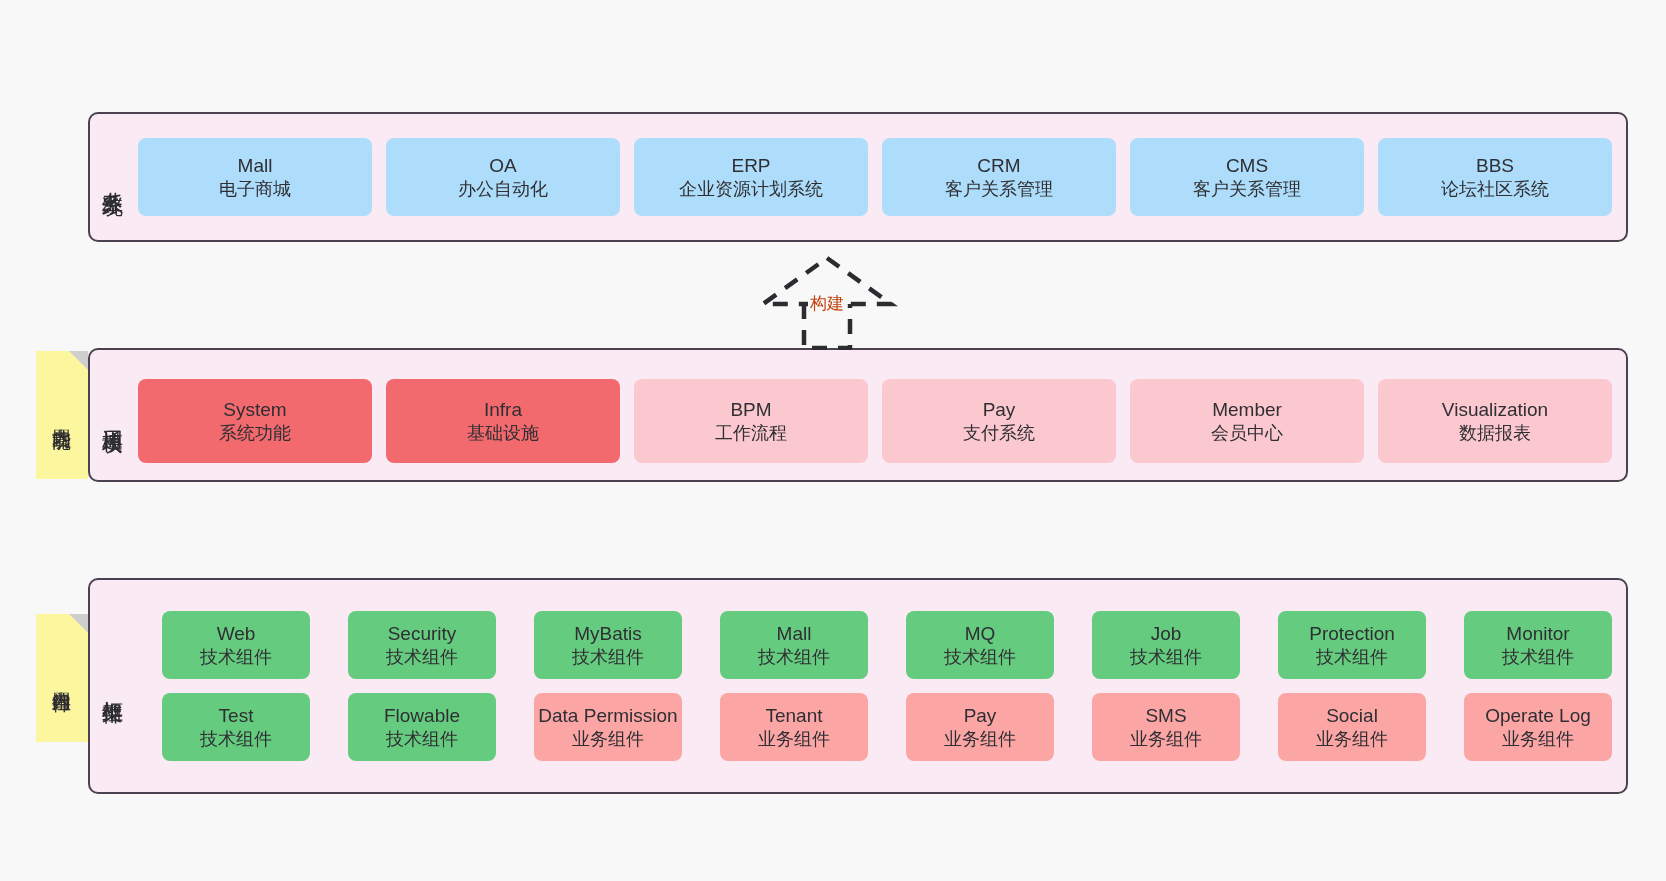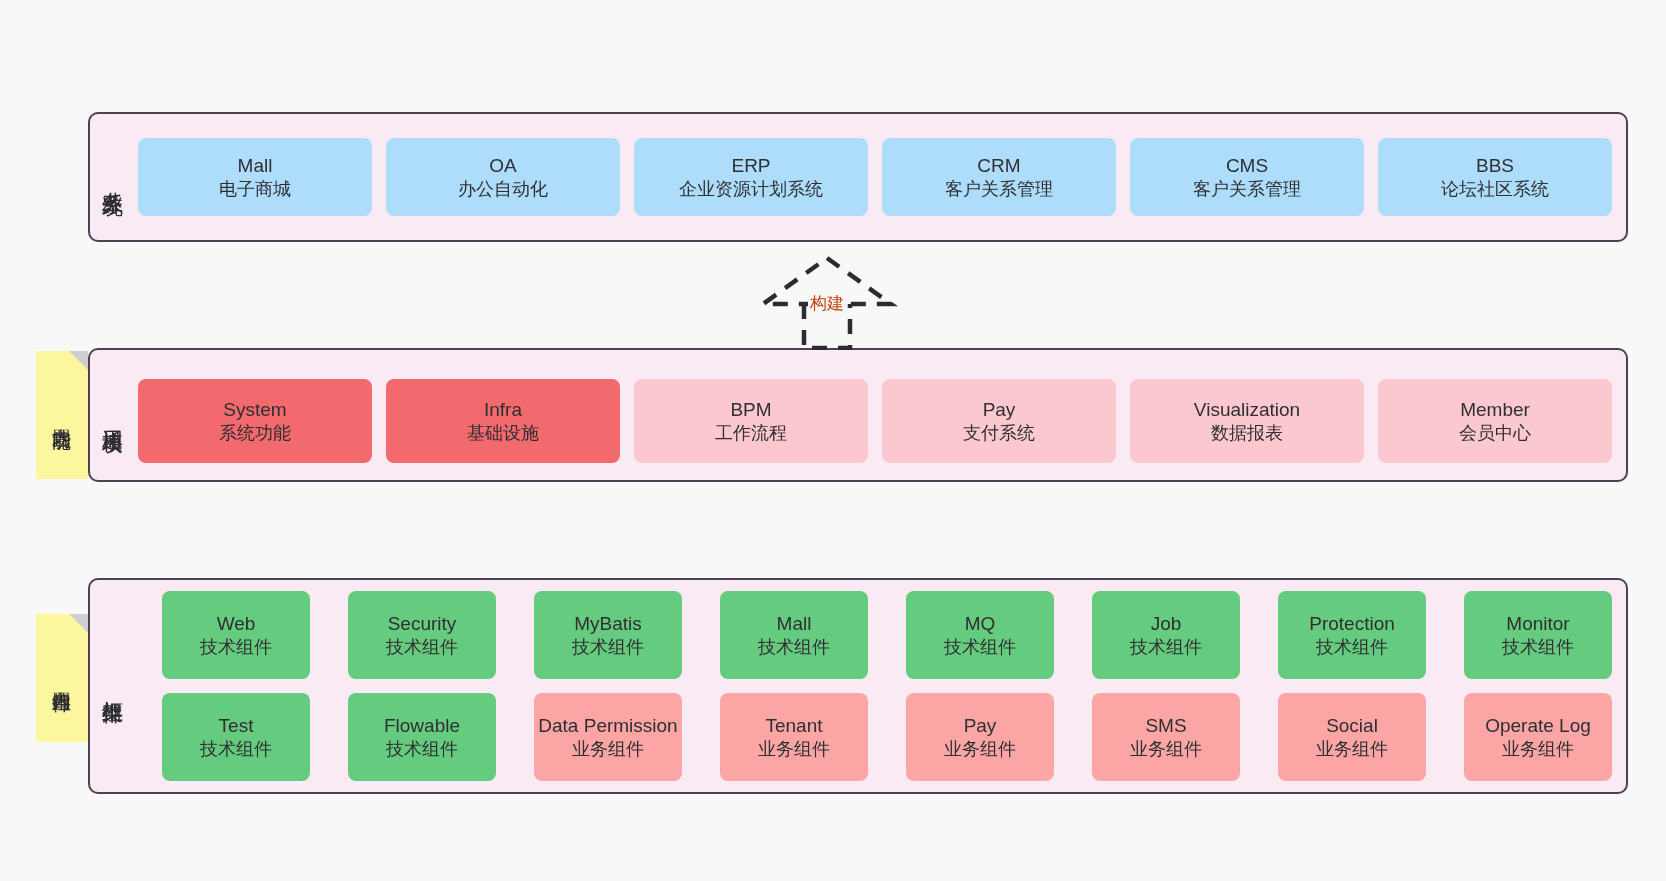--- a/index.html
+++ b/index.html
@@ -73,21 +73,21 @@
     color: #2f2f33;
     line-height: 1.24;
     padding: 6px 4px;
     user-select: none;
   }
   .node .t-en { font-size: 19px; }
   .node .t-cn { font-size: 18px; }
 
   .h-biz   { height: 78px; }
   .h-mod   { height: 84px; margin-top: 12px; }
-  .h-comp  { height: 88px; margin-left: 24px; }
+  .h-comp  { height: 68px; margin-left: 24px; }
 
   .c-blue      { background: #aeddfb; }
   .c-red       { background: #f2696e; }
   .c-pink      { background: #fcc8d0; }
   .c-green     { background: #65cc7f; }
   .c-greenlite { background: #fca5a5; }
 
   
   .note {
     position: absolute;
@@ -211,27 +211,27 @@
           <span class="t-en">BPM</span>
           <span class="t-cn">工作流程</span>
         </div>
 
         <div class="node c-pink h-mod">
           <span class="t-en">Pay</span>
           <span class="t-cn">支付系统</span>
         </div>
 
         <div class="node c-pink h-mod">
+          <span class="t-en">Member</span>
+          <span class="t-cn">会员中心</span>
+        </div>
+
+        <div class="node c-pink h-mod">
           <span class="t-en">Visualization</span>
           <span class="t-cn">数据报表</span>
-        </div>
-
-        <div class="node c-pink h-mod">
-          <span class="t-en">Member</span>
-          <span class="t-cn">会员中心</span>
         </div>
 
       </div>
     </div>
   </div>
 
 
   <div class="note" style="left:36px; top:614px; height:128px;">
     <span>内置组件</span>
   </div>

